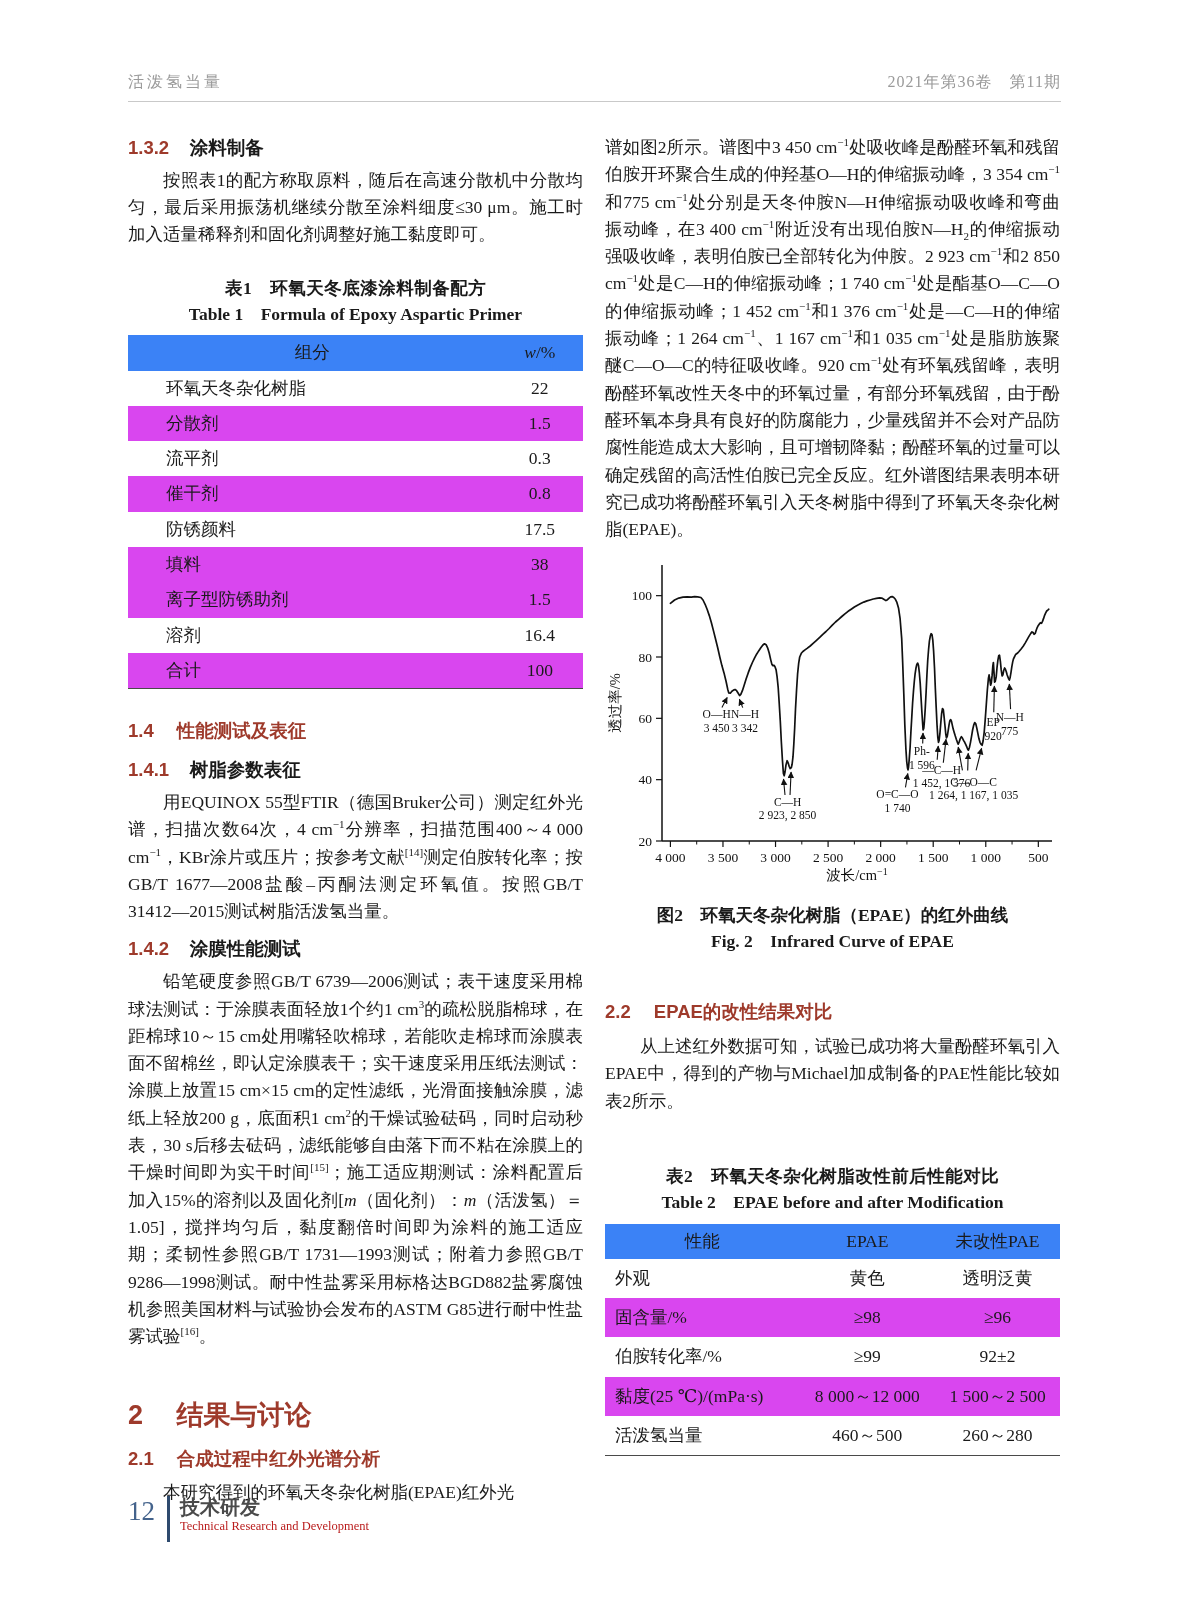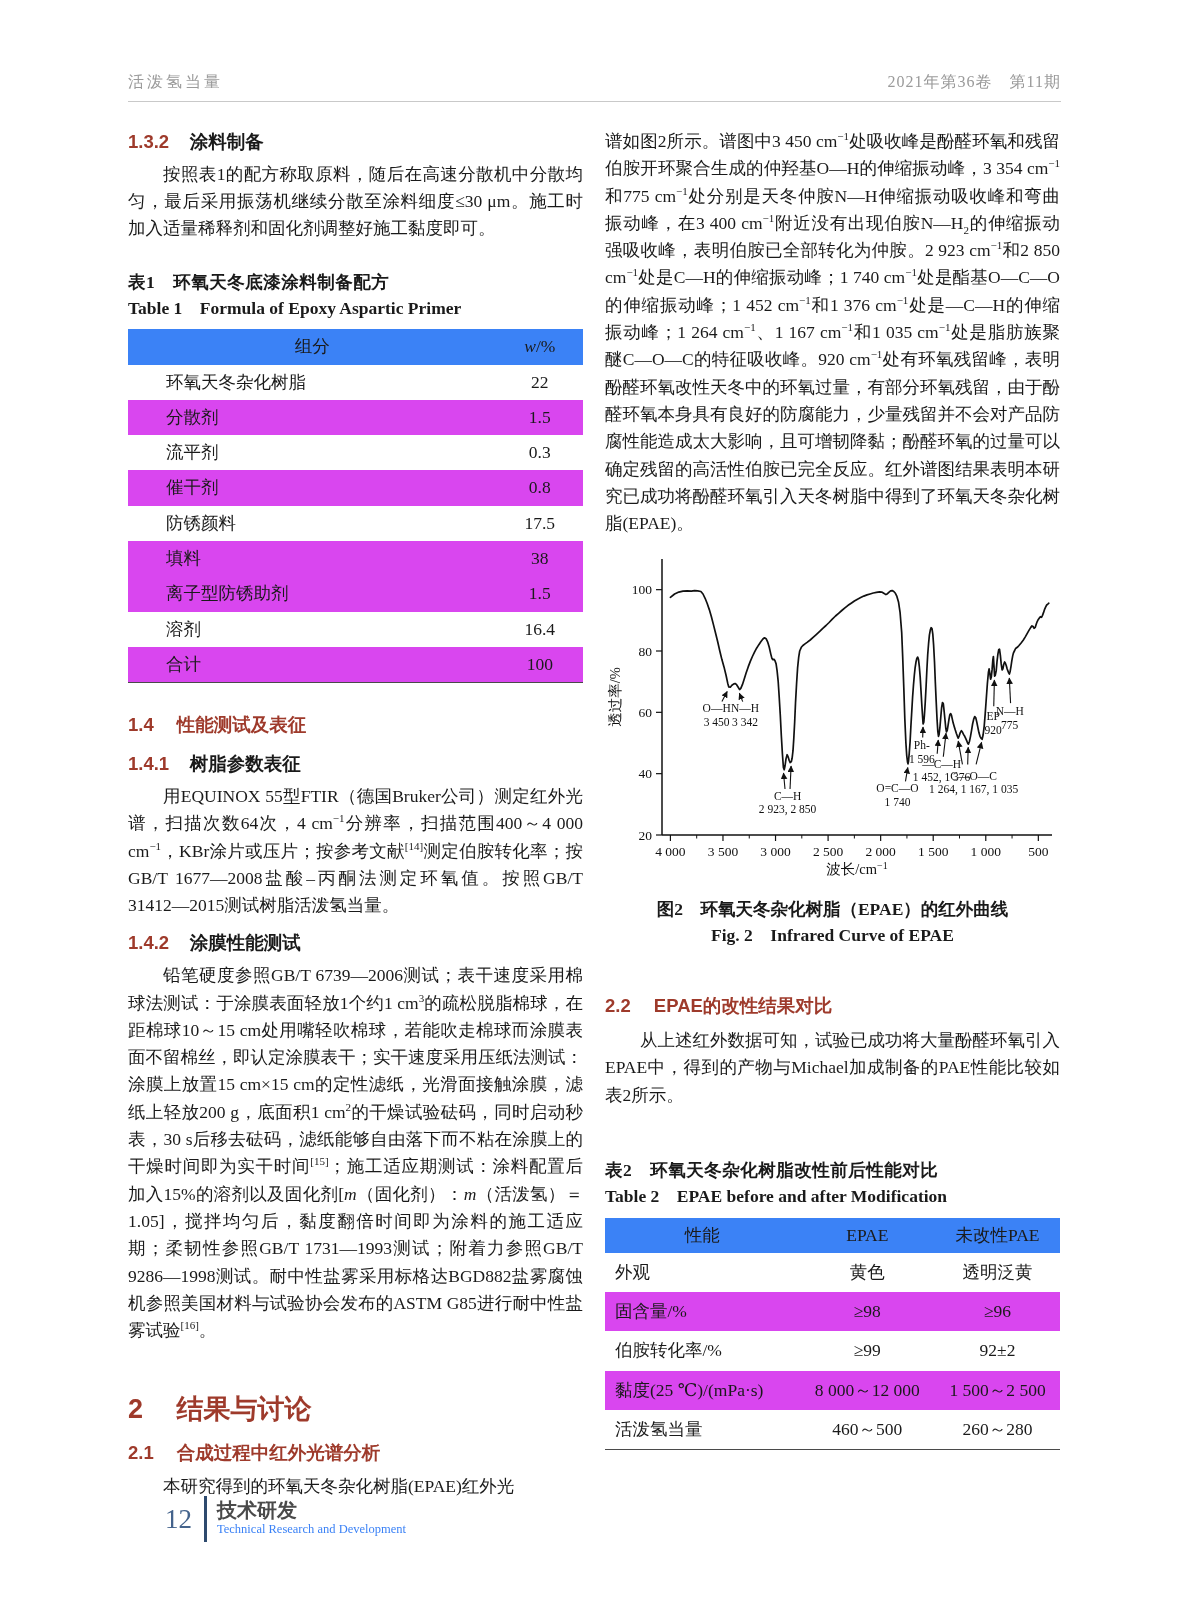--- a/index.html
+++ b/index.html
@@ -12,58 +12,58 @@
   
   .pg-header{
     position:absolute; top:72px; left:128px; right:126px;
     display:flex; justify-content:space-between; align-items:flex-end;
     padding-bottom:8px; border-bottom:1px solid #c9c9c9;
     color:#9a9a9a; font-size:16px; letter-spacing:3px;
   }
   .pg-header .issue{letter-spacing:1px;}
   
   .content{
-    position:absolute; top:128px; left:128px; width:932px;
+    position:absolute; top:134px; left:128px; width:932px;
     display:flex; gap:22px;
   }
   .col{width:455px; font-size:17.5px; line-height:1.56; text-align:justify;}
   .col p{margin:0; text-indent:2em;}
   .col p.noindent{text-indent:0;}
   sup{font-size:11px; line-height:0;}
   sub{font-size:11px; line-height:0;}
   
   .h-run{margin:10px 0 4px 0; font-size:18.5px; font-weight:600;}
   .h-run .num{color:#9e3a2b; font-family:"Liberation Sans","DejaVu Sans",sans-serif; margin-right:16px;}
   .h-run .ttl{color:#1a1a1a;}
   .h-red{margin:16px 0 6px 0; font-size:18.5px; font-weight:700;
          font-family:"Liberation Sans","DejaVu Sans",sans-serif; color:#9e3a2b;}
   .h-red .num{margin-right:18px;}
   .h-big{margin:44px 0 8px 0; font-size:27px; font-weight:700;
          font-family:"Liberation Sans","DejaVu Sans",sans-serif; color:#9e3a2b;}
   .h-big .num{margin-right:26px;}
   
-  .tbl-caption{margin-top:26px; text-align:left; font-weight:700; font-size:17.5px; line-height:1.5;}
+  .tbl-caption{margin-top:26px; text-align:center; font-weight:700; font-size:17.5px; line-height:1.5;}
   .tbl-caption .zh{letter-spacing:0.5px;}
   table.data{border-collapse:collapse; width:100%; margin-top:8px; border-bottom:1.5px solid #4a4a4a;}
   table.data th{background:#3b82f6; font-weight:400; font-size:17.5px; padding:4px 6px; text-align:center;}
   table.data td{font-size:17.5px; padding:4px 6px; text-align:center;}
   table.data tr.alt td{background:#d946ef;}
   table.data td.name{text-align:left; padding-left:38px;}
   table.data th.name-h{text-align:center;}
   #table2 td{padding:6px 4px;}
   #table2 td.name{padding-left:10px;}
   
   .figure{margin-top:14px;}
   .fig-caption{text-align:center; font-weight:700; font-size:17.5px; line-height:1.5; margin-top:4px;}
   
-  .pg-footer{position:absolute; left:128px; top:1496px; display:flex; align-items:center;margin-left:37px;}
+  .pg-footer{position:absolute; left:128px; top:1496px; display:flex; align-items:flex-start;}
   .pg-footer .pno{font-size:27px; color:#44638c; margin-right:12px;}
   .pg-footer .bar{width:3px; height:46px; background:#2e4a6e; margin-right:10px;}
   .pg-footer .sec-zh{font-family:"Liberation Sans","DejaVu Sans",sans-serif; font-weight:700; font-size:20px; color:#4a4a4a; line-height:1.1;}
-  .pg-footer .sec-en{font-size:12.5px; color:#3b82f6; line-height:1.4;}
+  .pg-footer .sec-en{font-size:12.5px; color:#b91c1c; line-height:1.4;}
 </style>
 </head>
 <body>
 
 <div class="page">
 
   <div class="pg-header">
     <span>活泼氢当量</span>
     <span class="issue">2021年第36卷　第11期</span>
   </div>

